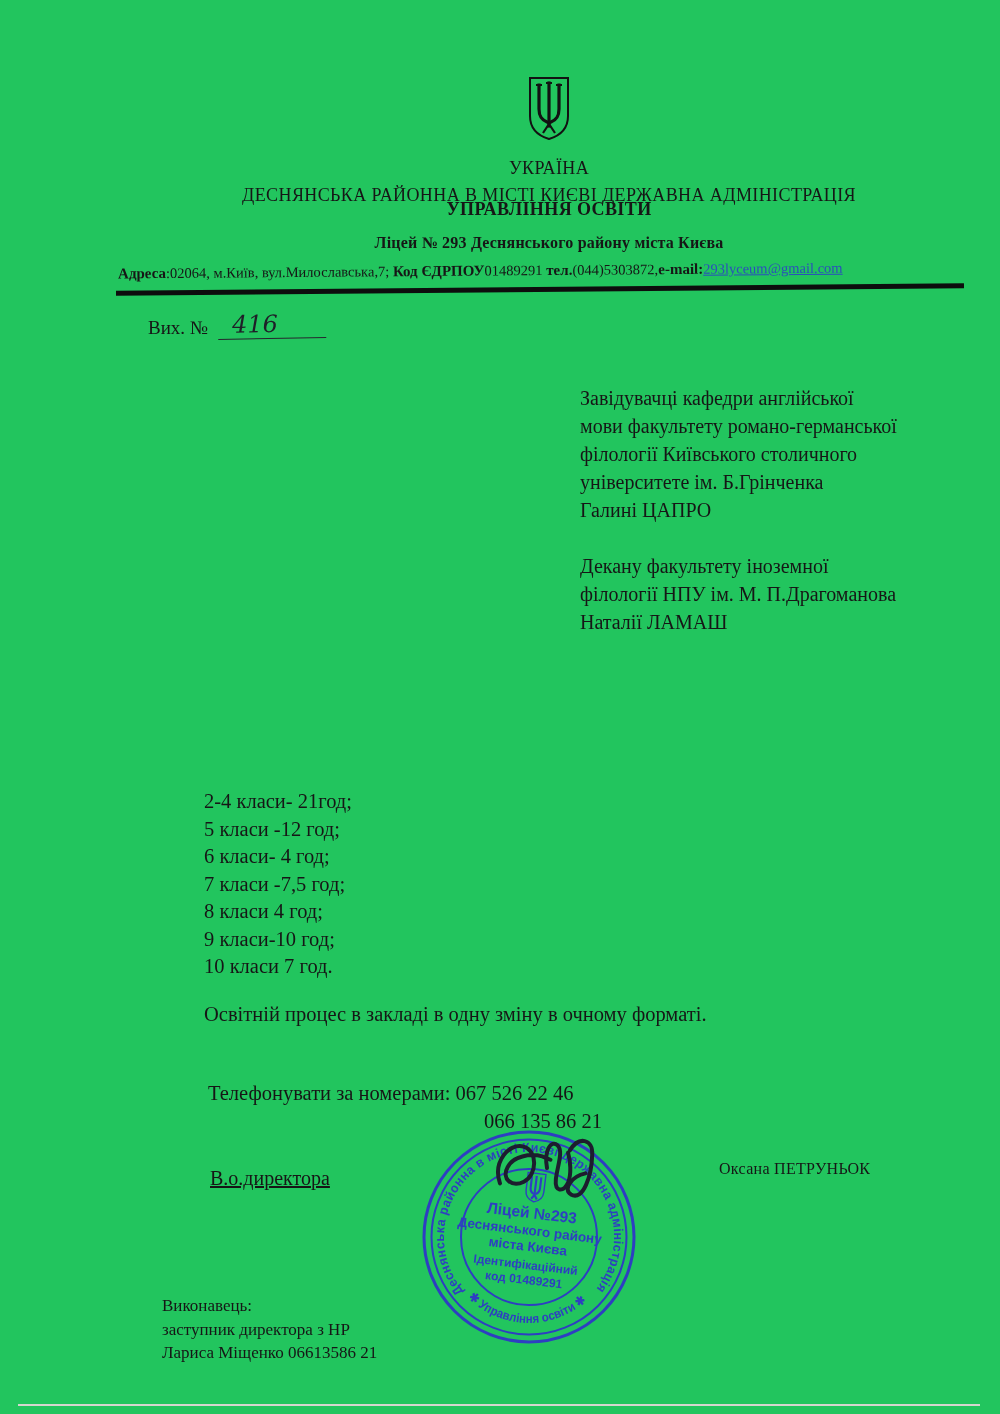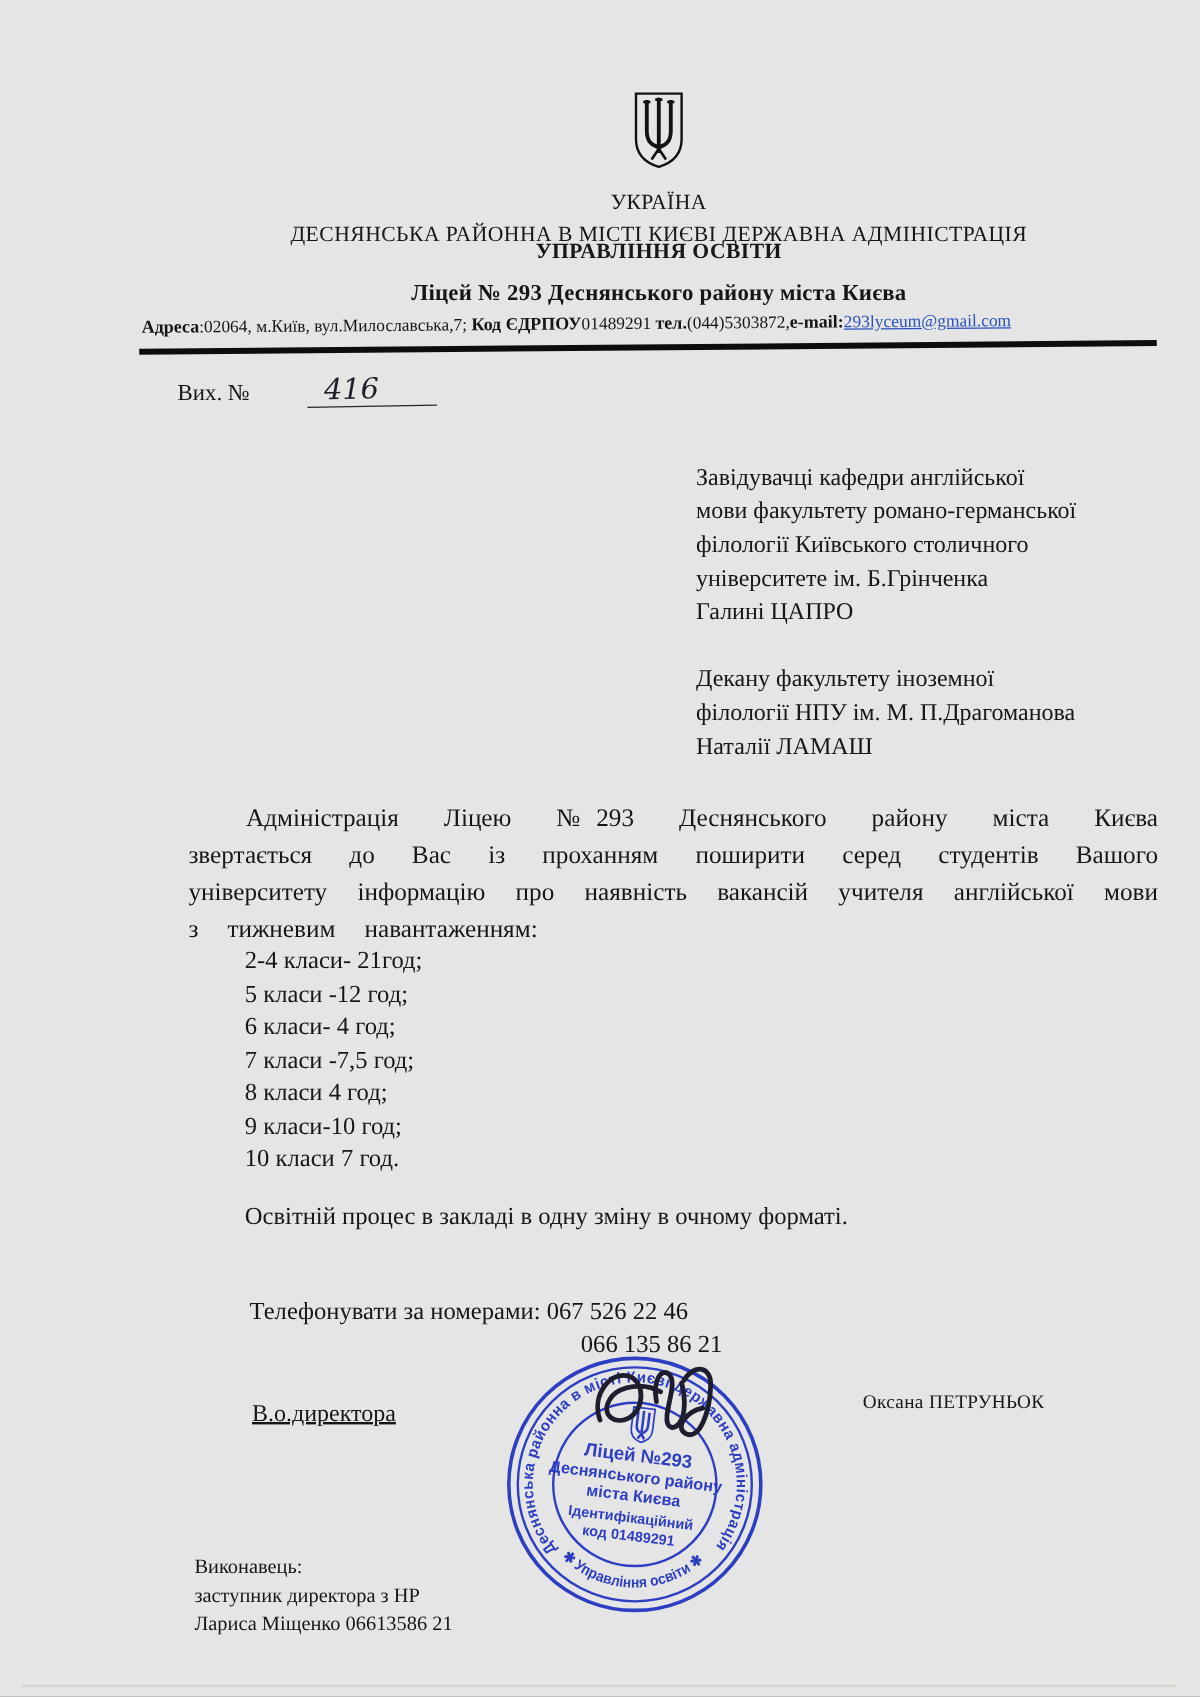--- a/index.html
+++ b/index.html
@@ -1,45 +1,45 @@
 <!DOCTYPE html>
 <html><head>
 <meta charset="utf-8">
 <style>
   html,body{margin:0;padding:0;}
   body{background:#777;}
   #page{
     position:relative;
     width:1000px;height:1414px;
     margin:0 auto;
-    background:#e5e5e5;
+    background:#22c55e;
     overflow:hidden;
     font-family:"Liberation Serif", serif;
     color:#161616;
   }
   .abs{position:absolute;}
   
   .hline{left:98px;width:902px;text-align:center;letter-spacing:.4px;}
   .country{top:158px;font-size:18px;}
   .admin{top:185px;font-size:18px;}
   .dept{top:199px;font-size:18px;font-weight:bold;}
-  .institution{top:234px;font-size:19px;font-weight:bold;letter-spacing:.2px;}
+  .institution{top:234px;font-size:16px;font-weight:bold;letter-spacing:.2px;}
   .addr-line{
     top:262px;left:118px;width:860px;
     font-size:14.5px;white-space:nowrap;
     transform:rotate(-0.45deg);
   }
   .addr-line b{font-size:15px;text-align:center;}
   .email-link{color:#2b50bb;text-decoration:underline;}
   .head-rule{
     top:287px;left:116px;width:848px;height:4.5px;
     background:#0d0d0d;transform:rotate(-0.5deg);
   }
   
-  .ref-row{left:148px;font-size:19px;display:flex;align-items:flex-end;gap:38px;}
+  .ref-row{left:148px;font-size:19px;display:flex;align-items:flex-end;}
   .ref-row .lbl{padding-right:10px;}
   .hand{
     font-family:"DejaVu Serif", serif;
     font-style:italic;color:#1f1f28;
   }
   .ref-val{
     display:inline-block;border-bottom:1.6px solid #26262e;
     padding:0 6px 0 14px;transform:rotate(-1deg);
   }
   .out-val{width:88px;font-size:24px;}
@@ -102,21 +102,20 @@
 
   <div class="abs recip" style="top:384px;">Завідувачці кафедри англійської
 мови факультету романо-германської
 філології Київського столичного
 університете ім. Б.Грінченка
 Галині ЦАПРО</div>
   <div class="abs recip" style="top:552px;">Декану факультету іноземної
 філології  НПУ ім. М. П.Драгоманова
 Наталії ЛАМАШ</div>
 
-  <div class="abs para">Адміністрація Ліцею №293 Деснянського району міста Києва звертається до Вас із проханням поширити серед студентів Вашого університету інформацію про наявність вакансій учителя англійської мови з тижневим навантаженням:</div>
 
   <div class="abs hours">
     <div>2-4 класи- 21год;</div>
     <div>5 класи -12 год;</div>
     <div>6 класи- 4 год;</div>
     <div>7 класи -7,5 год;</div>
     <div>8 класи 4 год;</div>
     <div>9 класи-10 год;</div>
     <div>10 класи 7 год.</div>
   </div>

